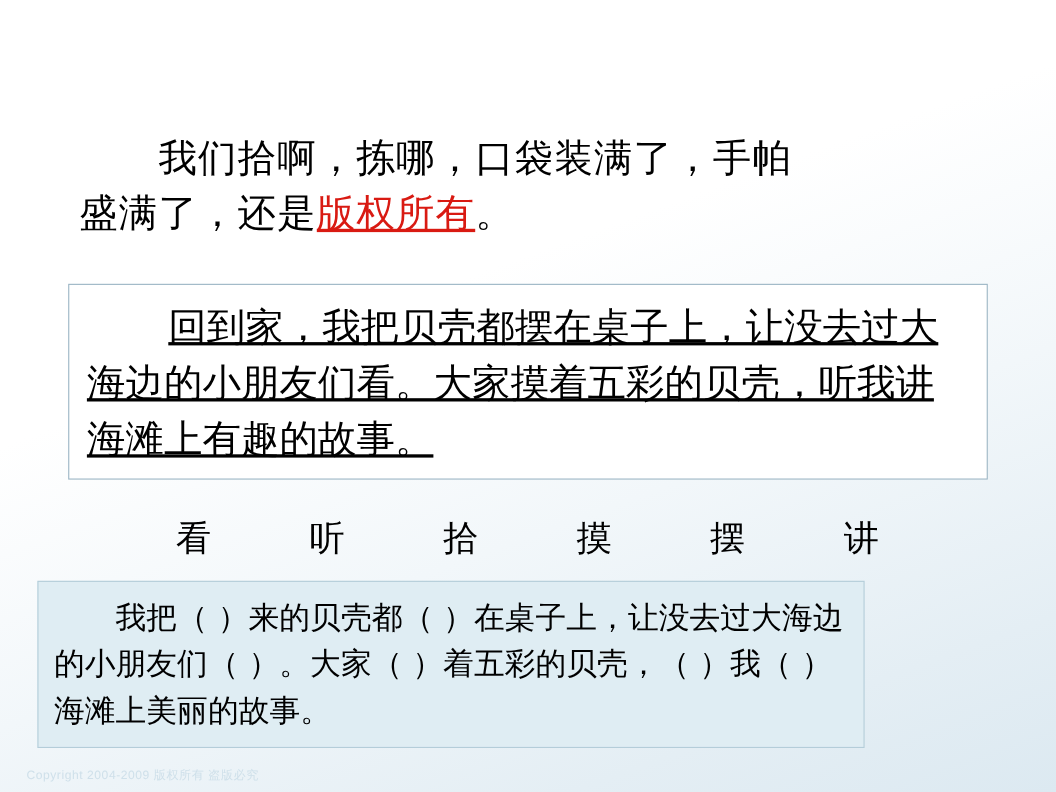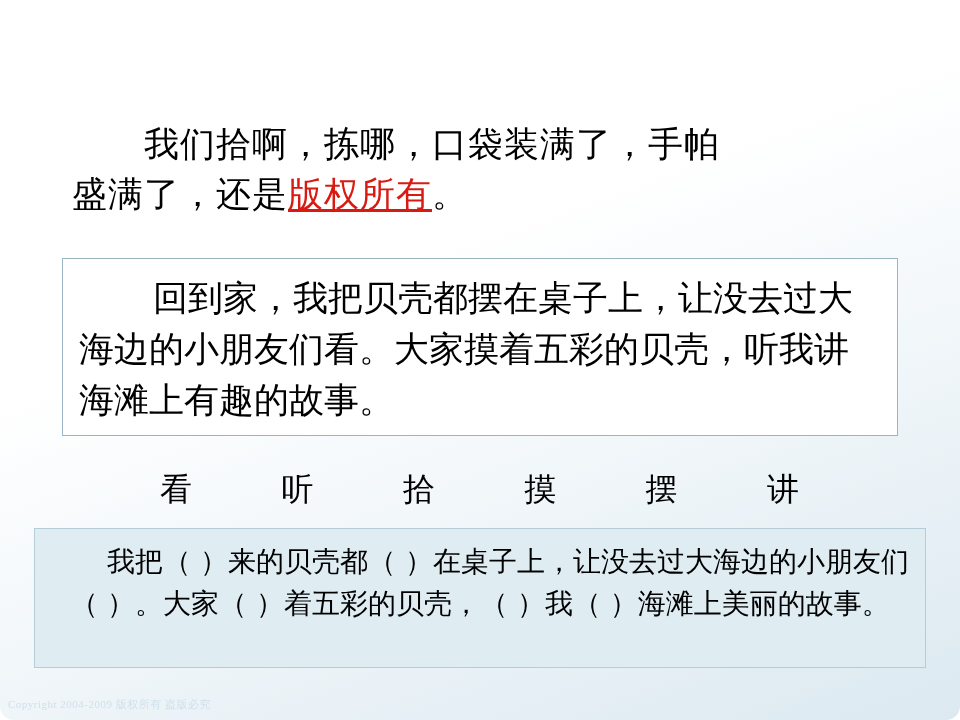--- a/index.html
+++ b/index.html
@@ -12,21 +12,20 @@
     overflow: hidden;
     font-family: "DejaVu Sans", sans-serif;
   }
   .slide {
     position: relative;
     width: 960px;
     height: 720px;
     background: linear-gradient(160deg, #ffffff 0%, #ffffff 38%, #f2f7fa 62%, #e4eef4 85%, #dce9f1 100%);
     box-sizing: border-box;
     overflow: hidden;
-    border-radius: 14px;
   }
 
   
   .para-top {
     position: absolute;
     left: 72px;
     top: 120px;
     width: 824px;
     font-family: "DejaVu Serif", serif;
     font-size: 35px;
@@ -50,20 +49,21 @@
   .para-box {
     position: absolute;
     left: 62px;
     top: 258px;
     width: 836px;
     min-height: 164px;
     background: #ffffff;
     border: 1px solid #9ab4c4;
     box-sizing: border-box;
     padding: 14px 16px 10px 16px;
+    text-decoration: underline;
   }
   .para-box .text {
     font-family: "DejaVu Serif", serif;
     font-size: 35px;
     line-height: 1.45;
     color: #000000;
     letter-spacing: 0px;
   }
   .para-box .indent {
     display: inline-block;
@@ -85,45 +85,44 @@
     font-size: 32px;
     color: #000000;
     letter-spacing: 1px;
   }
 
   
   .fill-box {
     position: absolute;
     left: 34px;
     top: 528px;
-    width: 892px;
+    width: 752px;
     min-height: 140px;
     background: #dfedf3;
     border: 1px solid #b4cdd9;
     box-sizing: border-box;
     padding: 12px 14px 12px 14px;
-    text-align: center;
   }
   .fill-box .text {
     font-family: "DejaVu Serif", serif;
     font-size: 28px;
     line-height: 1.5;
     color: #000000;
   }
   .fill-box .indent {
     display: inline-block;
     width: 56px;
   }
 
   
   .footer {
     position: absolute;
-    left: 8px;
+    left: 24px;
     bottom: 8px;
-    font-family: Liberation Serif, serif;
+    font-family: Liberation Sans, sans-serif;
     font-size: 11px;
     color: #cfe0ea;
     letter-spacing: 0.5px;
     white-space: nowrap;
   }
 </style>
 </head>
 <body>
 
 <div class="slide">

